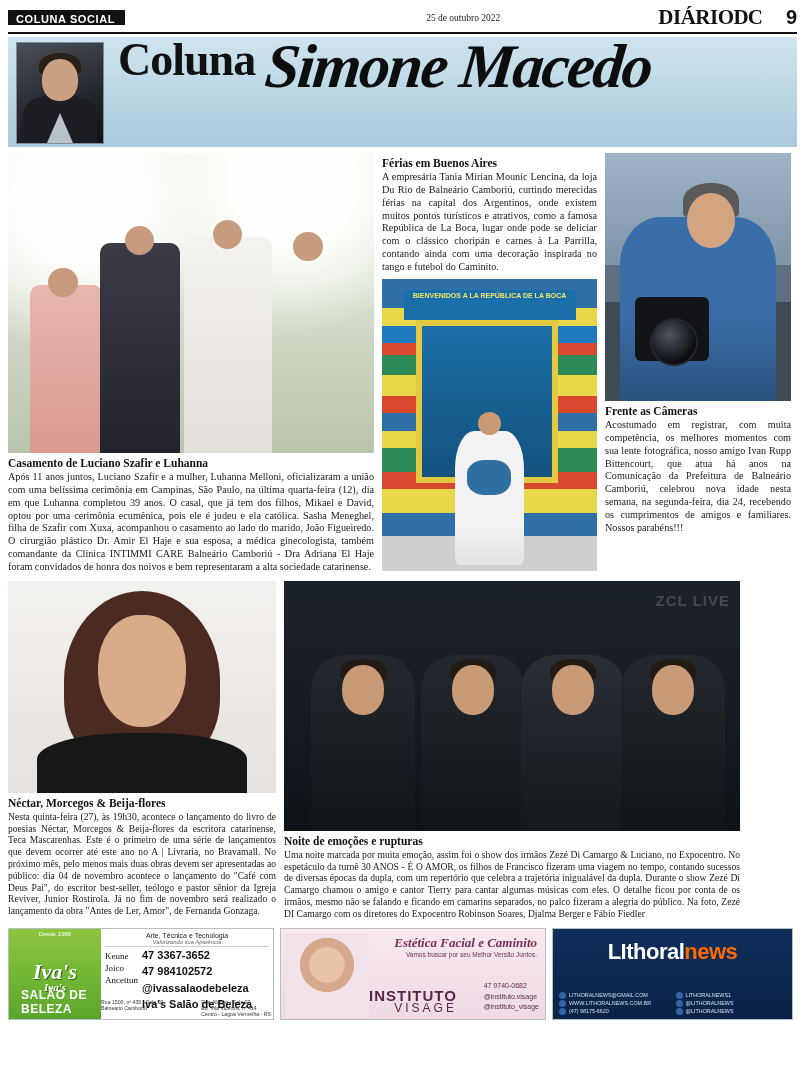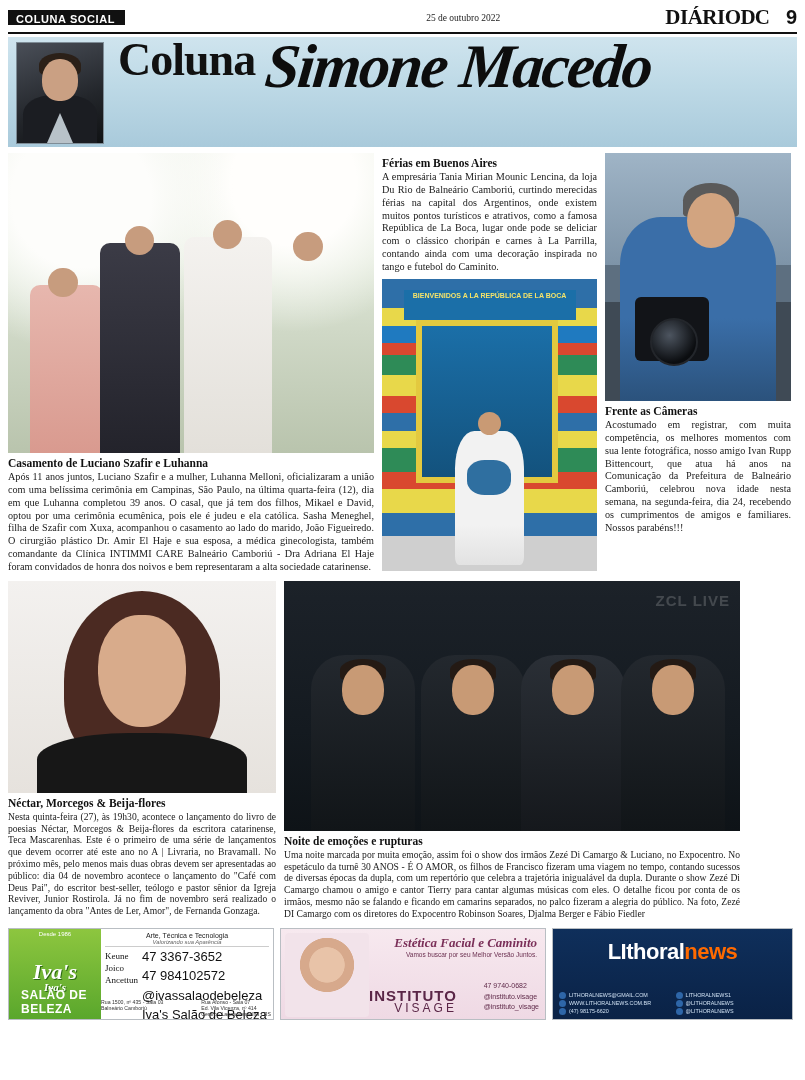--- a/index.html
+++ b/index.html
@@ -46,21 +46,21 @@
     font-family: "Liberation Serif", serif;
     font-size: 9.5px;
     color: #222;
     position: absolute;
     left: 53%;
     top: 9px;
   }
   .masthead-right {
     display: flex;
     align-items: baseline;
-    gap: 17px;
+    gap: 24px;
   }
   .paper-name {
     font-family: "Liberation Serif", serif;
     font-weight: bold;
     font-size: 21px;
     letter-spacing: -0.5px;
   }
   .paper-name .dc {
     letter-spacing: -1px;
   }
@@ -499,23 +499,24 @@
   }
   .ad1 .head em { display:block; font-size: 5.8px; color:#666; font-style: italic;}
   .ad1 .brands {
     font-family: "Liberation Serif", serif;
     font-size: 9px;
     line-height: 1.35;
     margin-top: 3px;
   }
   .ad1 .phones {
     font-family: "Liberation Sans", sans-serif;
-    font-size: 13px;
+    font-size: 11px;
     line-height: 1.5;
     color: #111;
+    font-weight: bold;
   }
   .ad1 .addr {
     position: absolute;
     left: 92px;
     bottom: 2px;
     right: 2px;
     font-size: 5.2px;
     color: #333;
     display: flex;
     justify-content: space-between;

